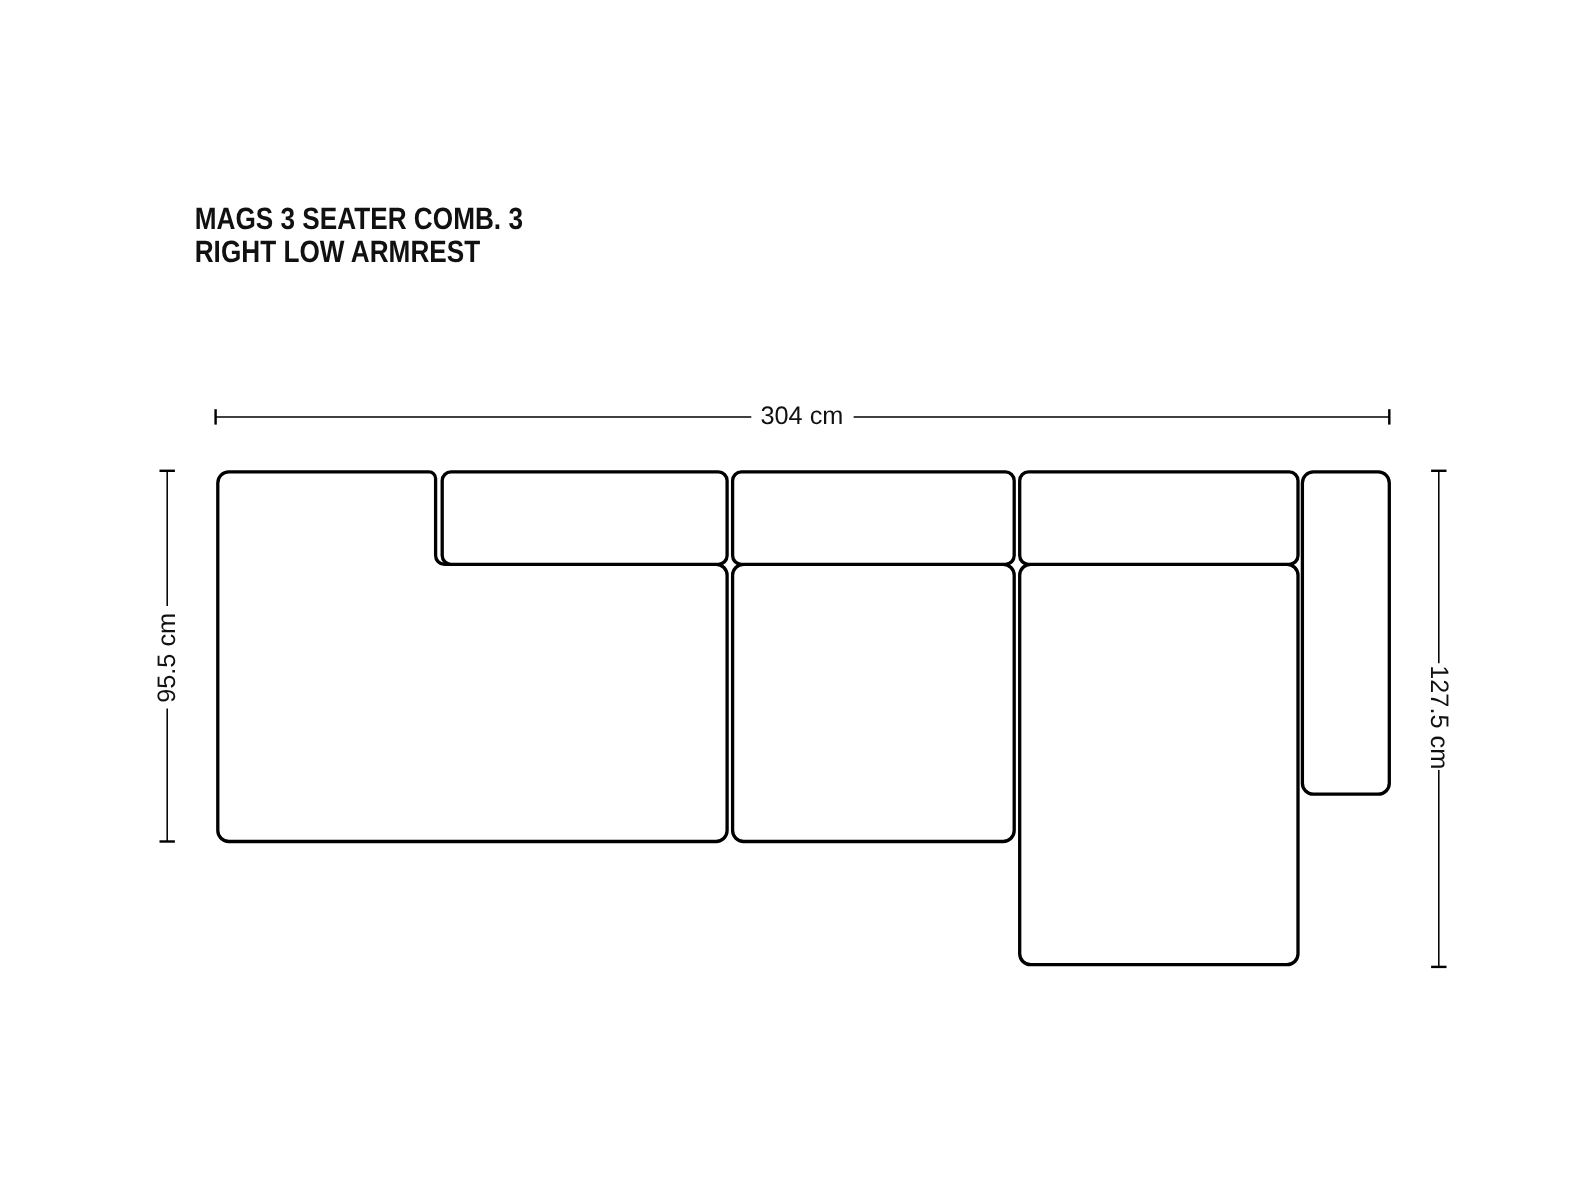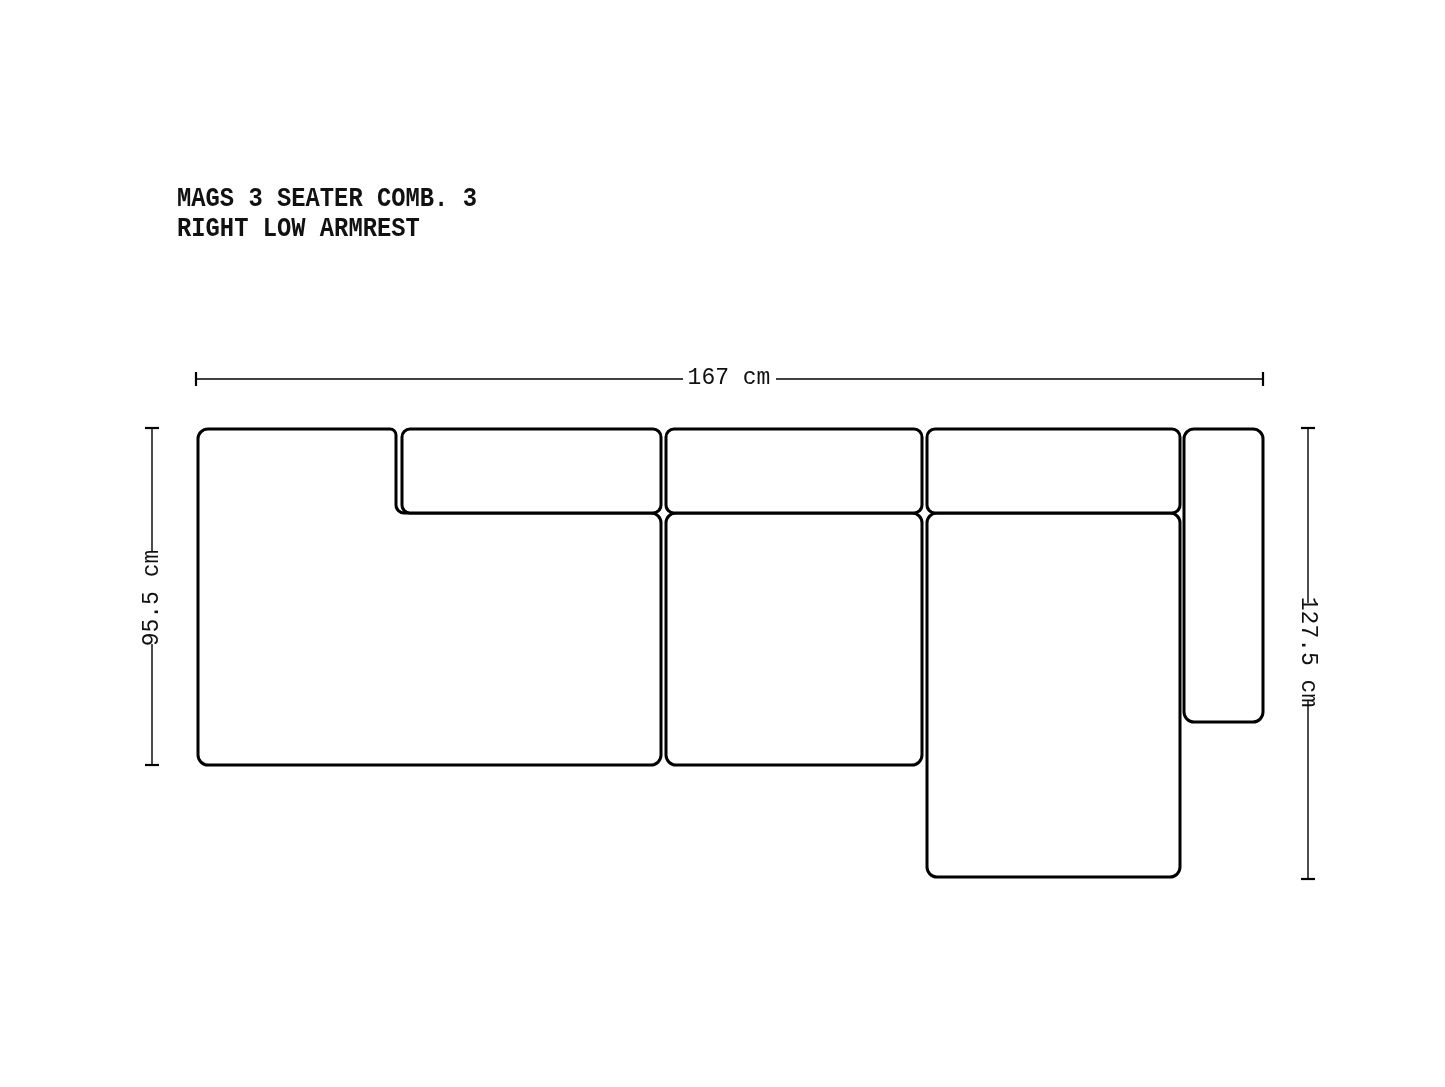--- a/index.html
+++ b/index.html
@@ -11,21 +11,20 @@
   html, body {
     width: 1445px; height: 1087px;
     background: var(--background);
     font-family: "Liberation Sans", "DejaVu Sans", sans-serif;
     overflow: hidden;
   }
   .canvas {
     position: relative;
     width: 1168px; height: 1087px;
     background: var(--background);
-    font-family: Liberation Mono, monospace;
   }
   .drawing {
     position: absolute;
     left: 0; top: 0;
     width: 1445px; height: 1087px;
   }
   .module {
     fill: var(--background);
     stroke: var(--line);
     stroke-width: 3;
@@ -109,19 +108,19 @@
       <path class="dim-tick" d="M 1301 428 H 1315"></path>
       <path class="dim-tick" d="M 1301 879 H 1315"></path>
     </g>
   </svg>
 
   <div class="diagram-title">
     <div>MAGS 3 SEATER COMB. 3</div>
     <div>RIGHT LOW ARMREST</div>
   </div>
 
-  <div class="dim-label horizontal" style="left: 729px; top: 378px;">167 cm</div>
+  <div class="dim-label horizontal" style="left: 729px; top: 378px;">304 cm</div>
 
   <div class="dim-label rotate-ccw" style="left: 152px; top: 598px;">95.5 cm</div>
 
   <div class="dim-label rotate-cw" style="left: 1308px; top: 652px;">127.5 cm</div>
 
 </div>
 
 </body></html>

